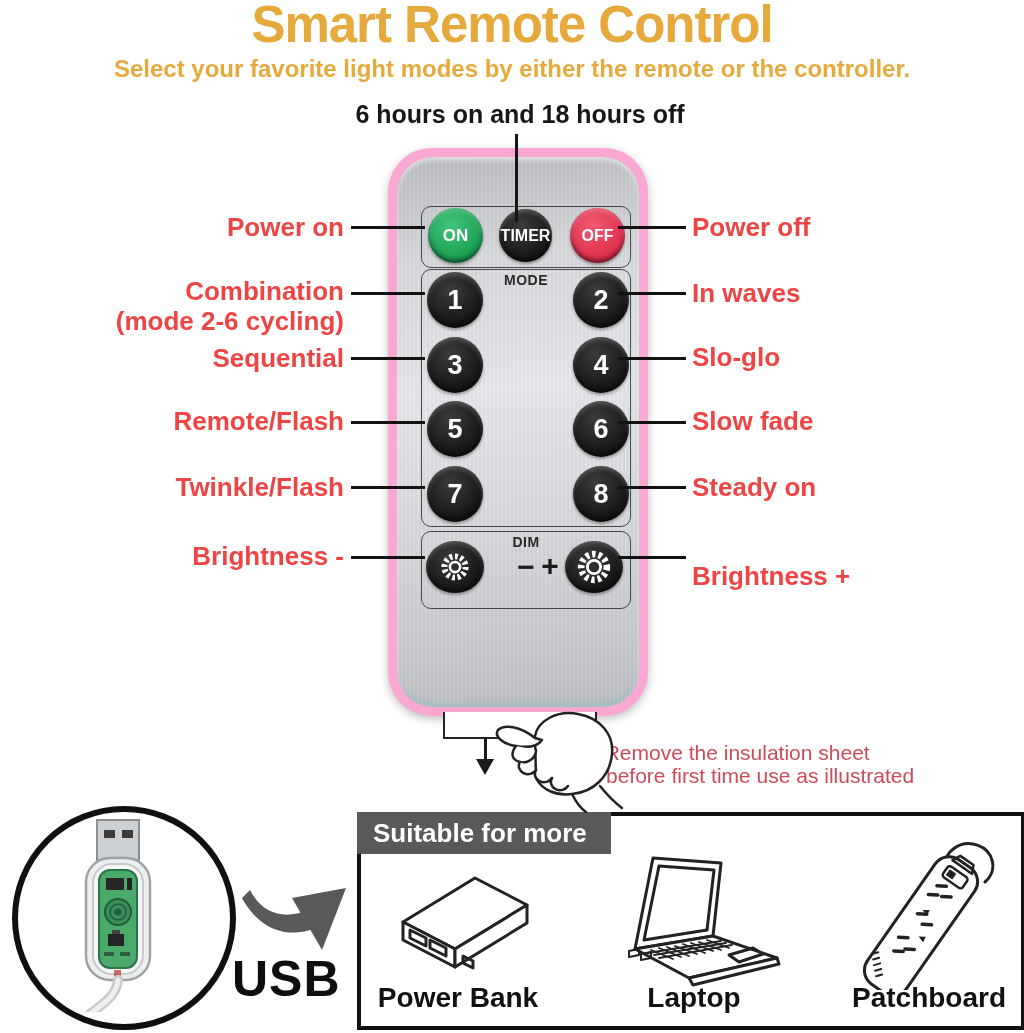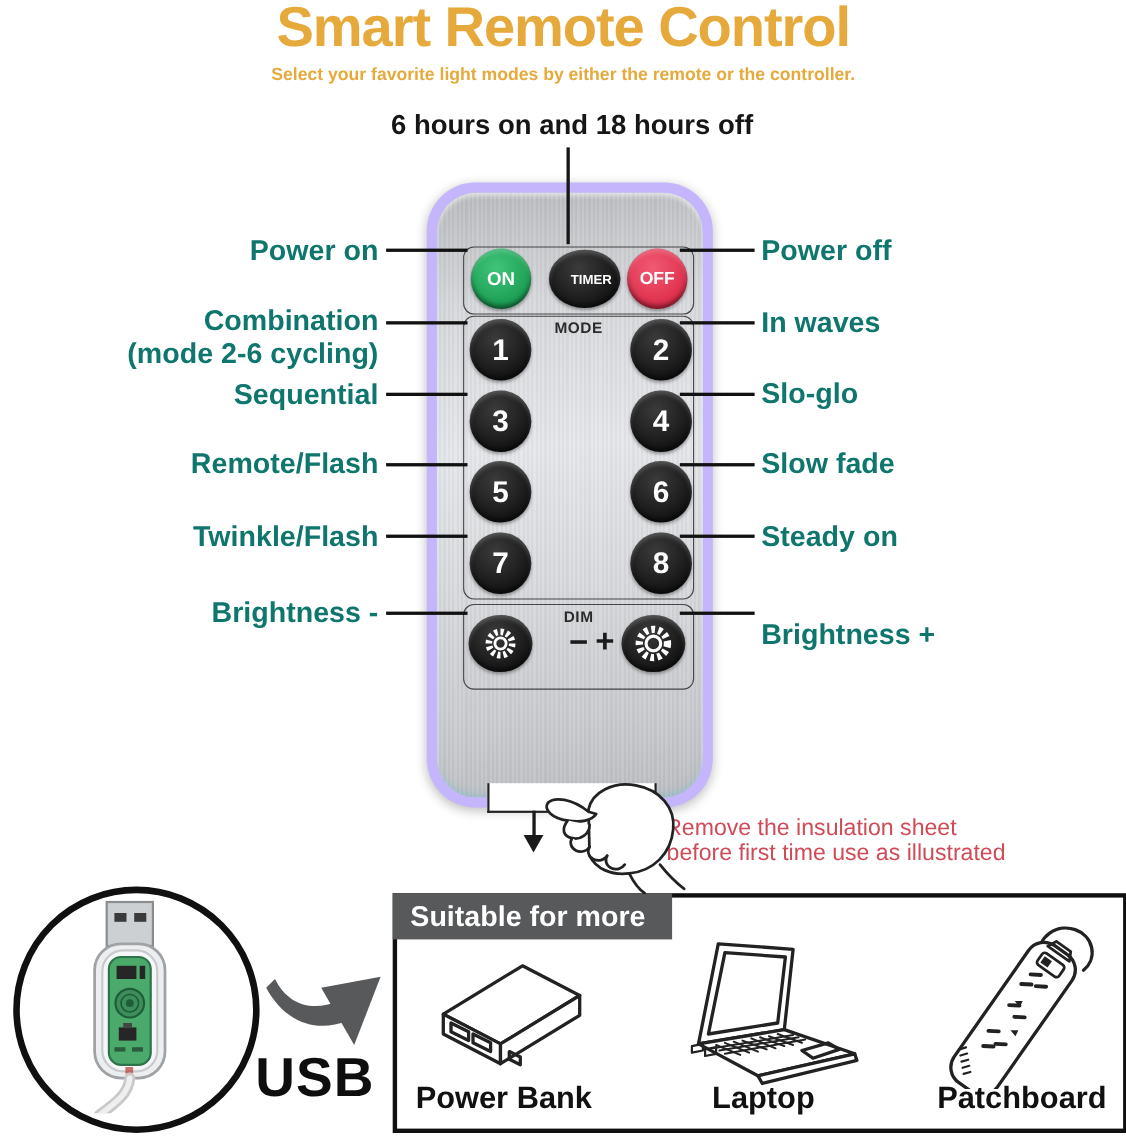--- a/index.html
+++ b/index.html
@@ -3,27 +3,27 @@
 <meta charset="utf-8">
 <style>
   html,body{margin:0;padding:0;background:#fff;}
   #canvas{position:relative;width:1024px;height:1033px;background:#fff;overflow:hidden;
           font-family:"Liberation Sans",sans-serif;color:#1a1a1a;}
 
   
   .title{position:absolute;top:-4px;left:0;width:1024px;text-align:center;
          font-size:51px;font-weight:800;letter-spacing:-1px;line-height:58px;}
   .subtitle{position:absolute;top:54px;left:0;width:1024px;text-align:center;
-         font-size:16px;font-weight:700;line-height:30px;}
+         font-size:24px;font-weight:700;line-height:30px;}
   .timer-note{position:absolute;top:100px;left:8px;width:1024px;text-align:center;
          font-size:25px;font-weight:700;color:#161616;}
 
   
-  .remote{position:absolute;left:388px;top:166px;width:260px;height:568px;
-          background:#c4b5fd;border-radius:44px;
+  .remote{position:absolute;left:388px;top:148px;width:260px;height:568px;
+          background:#f9a8d4;border-radius:44px;
           box-shadow:0 3px 10px rgba(0,0,0,.25);}
   .remote-face{position:absolute;left:9px;top:9px;right:9px;bottom:9px;border-radius:36px;
           background:
             repeating-linear-gradient(90deg,rgba(255,255,255,.05) 0 2px,rgba(0,0,0,.03) 2px 4px),
             linear-gradient(175deg,#b9bbbe 0%,#d6d8db 18%,#e5e7ea 42%,#d8dadd 64%,#c9cbcf 86%,#bcbec2 100%);
           box-shadow:inset 0 -5px 7px -3px rgba(110,190,200,.55), inset 0 3px 5px rgba(255,255,255,.6);}
   .rgroup{position:absolute;border:1.5px solid rgba(45,45,45,.85);border-radius:10px;}
   .g-power{left:24px;top:49px;width:208px;height:60px;}
   .g-mode{left:24px;top:112px;width:208px;height:256px;}
   .g-dim{left:24px;top:374px;width:208px;height:76px;}
@@ -32,21 +32,21 @@
   .btn{position:absolute;border-radius:50%;display:flex;align-items:center;justify-content:center;
        color:#fff;font-weight:700;
        box-shadow:0 2px 3px rgba(0,0,0,.35), inset 0 3px 4px rgba(255,255,255,.22), inset 0 -3px 5px rgba(0,0,0,.5);}
   .btn-black{background:radial-gradient(circle at 42% 32%,#3b3b3b,#151515 70%,#000 100%);}
   .btn-green{background:radial-gradient(circle at 42% 32%,#3fc47a,#1ea155 65%,#118144);}
   .btn-red{background:radial-gradient(circle at 42% 32%,#f05a72,#e0314e 65%,#c22038);}
   .mode-num{font-size:27px;}
   .dim-sign{position:absolute;font-size:30px;font-weight:700;color:#1a1a1a;transform:translate(-50%,-50%);}
 
   
-  .lbl{position:absolute;font-size:26px;font-weight:700;line-height:30px;color:#0f766e;white-space:nowrap;}
+  .lbl{position:absolute;font-size:26px;font-weight:700;line-height:30px;color:#ef4444;white-space:nowrap;}
   .lbl-left{right:680px;text-align:right;}
   .lbl-right{left:692px;text-align:left;}
   .cline{position:absolute;height:3px;background:#111;}
   .cline-left{left:351px;width:74px;}
   .cline-right{left:618px;width:68px;}
   .timer-line{position:absolute;left:515px;top:134px;width:2.5px;height:88px;background:#161616;z-index:5;}
 
   
   .ins-tab{position:absolute;left:443px;top:712px;width:150px;height:25px;
            border:2.5px solid #222;border-top:none;background:#fff;}
@@ -83,21 +83,21 @@
   <div class="subtitle" style="color:#E6A93B;">Select your favorite light modes by either the remote or the controller.</div>
   <div class="timer-note">6 hours on and 18 hours off</div>
 
   <div class="remote">
     <div class="remote-face">
 
       <div class="rgroup g-power"></div>
       <div class="btn btn-green" style="left:31px;top:51px;width:55px;height:55px;font-size:17px;">
           <span>ON</span>
         </div>
-      <div class="btn btn-black" style="left:102px;top:52px;width:53px;height:53px;font-size:12px;padding-left:12px;">
+      <div class="btn btn-black" style="left:102px;top:52px;width:53px;height:53px;font-size:16px;">
           <span>TIMER</span>
         </div>
       <div class="btn btn-red" style="left:173px;top:51px;width:55px;height:55px;font-size:16px;">
           <span>OFF</span>
         </div>
 
       <div class="rgroup g-mode">
         <div class="g-label">MODE</div>
       </div>
       <div class="btn btn-black mode-num" style="left:30px;top:115px;width:56px;height:56px;">

